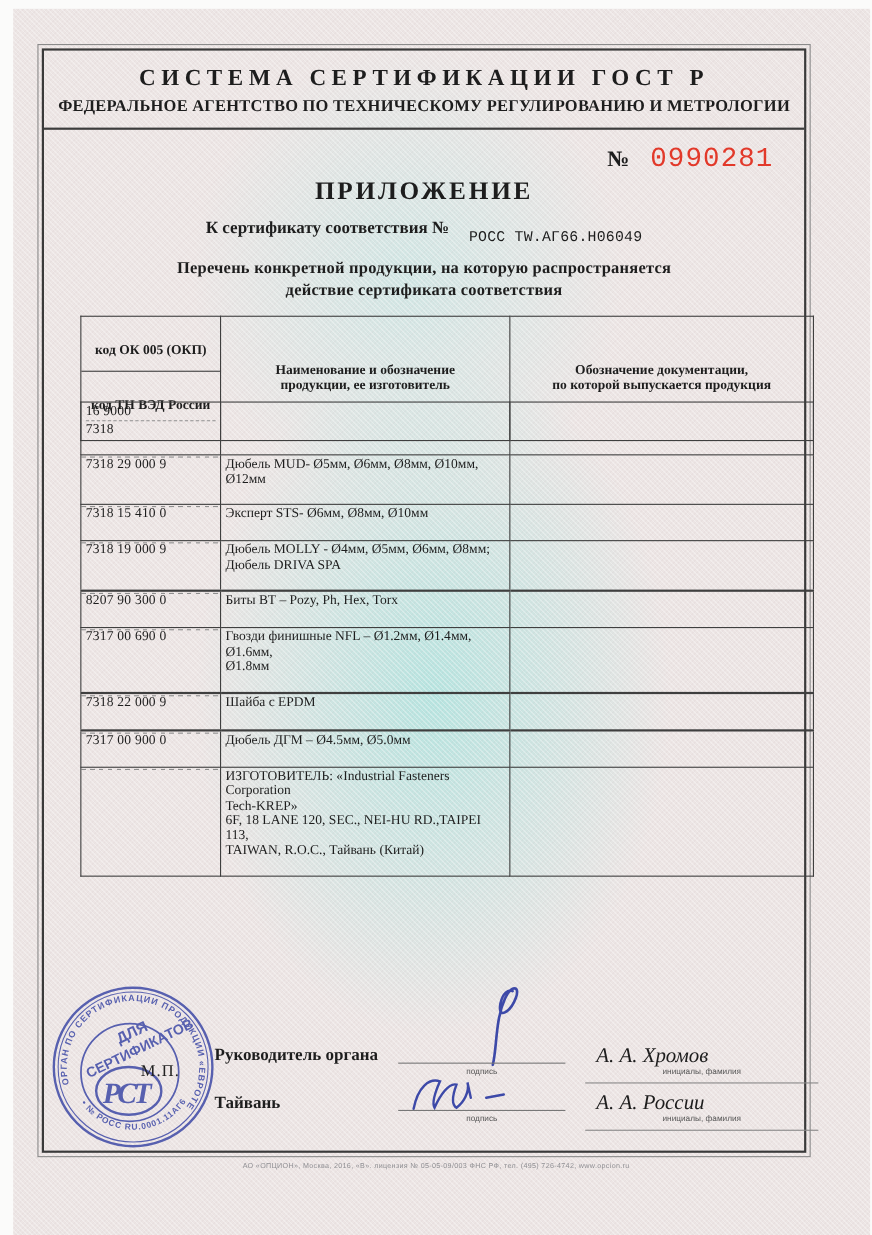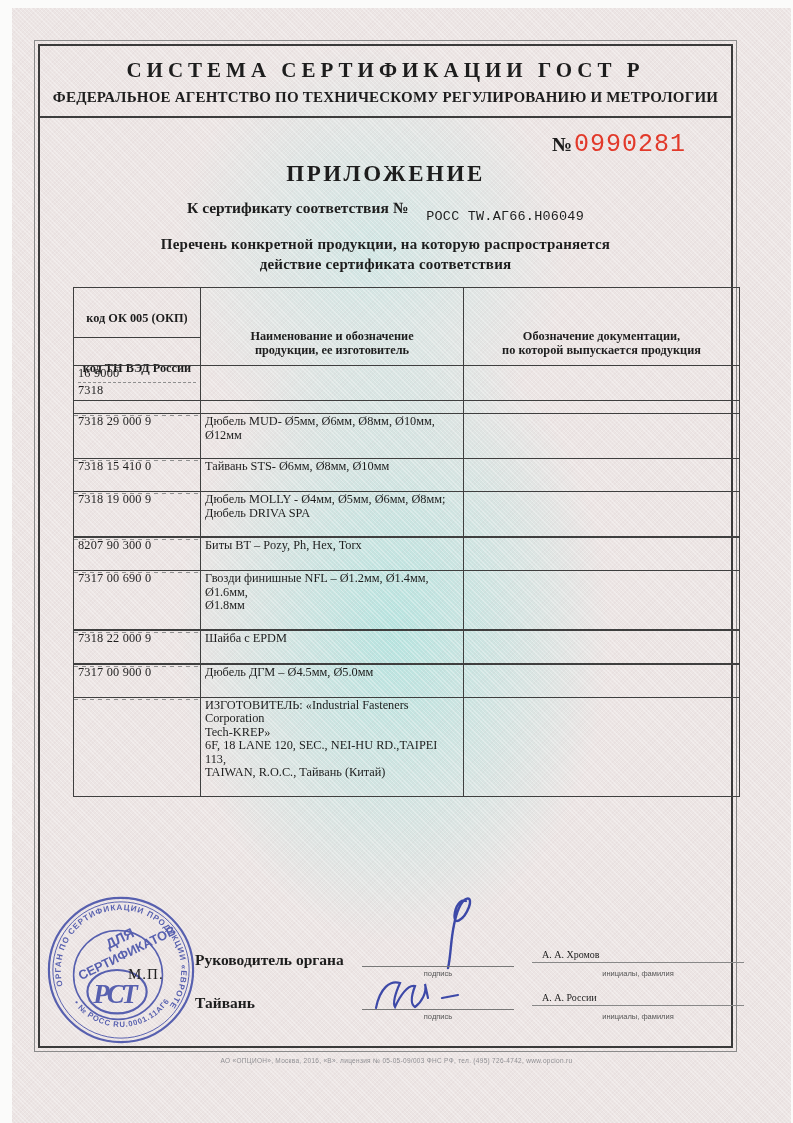--- a/index.html
+++ b/index.html
@@ -31,21 +31,21 @@
   .ctr { left:0; right:0; text-align:center; }
 
   .sys-title { top:12px; font-size:21px; font-weight:bold; letter-spacing:5px; }
   .agency    { top:43px; font-size:15px; font-weight:bold; letter-spacing:.2px; }
   .hdr-rule  { top:70px; left:0; right:0; border-top:2px solid #3d3d3d; }
 
   .doc-number { top:84px; left:512px; white-space:nowrap; }
   .doc-number .no-sign  { font-size:20px; font-weight:bold; }
   .doc-number .no-value {
     font-family:"Liberation Mono","DejaVu Sans Mono",monospace;
-    font-size:25px; color:var(--accent-red,#e2392a); letter-spacing:1px; margin-left:2px;
+    font-size:25px; color:var(--accent-red,#e2392a); letter-spacing:1px; margin-left:19px;
   }
 
   .app-title { top:115px; font-size:23px; font-weight:bold; letter-spacing:2.5px; }
 
   .cert-line { top:153px; }
   .cert-line .lbl { font-size:15.5px; font-weight:bold; }
   .cert-line .val {
     font-family:"Liberation Mono","DejaVu Sans Mono",monospace;
     font-size:13.5px; position:relative; top:7px; margin-left:14px; letter-spacing:.2px;
   }
@@ -72,21 +72,21 @@
   }
   .tbl-body tr:nth-child(5) td, .tbl-body tr:nth-child(7) td, .tbl-body tr:nth-child(8) td { border-top-width:2px; }
 
   
   .sig-label { font-size:15.5px; font-weight:bold; white-space:nowrap; }
   .sig-line { width:152px; border-top:1px solid #777; }
   .sig-caption, .name-caption {
     font-family:"Liberation Sans","DejaVu Sans",sans-serif;
     font-size:7.5px; color:#555; text-align:center;
   }
-  .sig-name { width:212px; border-bottom:1px solid #888; font-size:10px; padding:0 0 2px 10px; box-sizing:border-box; white-space:nowrap; }
+  .sig-name { width:212px; border-bottom:1px solid #888; font-size:19px; padding:0 0 13px 10px; box-sizing:border-box; white-space:nowrap;font-style:italic; }
   .mp-mark { font-size:15px; color:#222; letter-spacing:1px; }
 
   .stamp { opacity:.92; }
   .footer-line {
     position:absolute; top:1057px; left:0; width:793px; text-align:center;
     font-family:"Liberation Sans","DejaVu Sans",sans-serif;
     font-size:6.5px; color:#8f8f93; letter-spacing:.3px;
   }
 </style>
 </head>
@@ -151,21 +151,21 @@
   </tr>
 
   <tr>
     <td class="c-code">7318 29 000 9</td>
     <td class="c-name">Дюбель MUD- Ø5мм, Ø6мм, Ø8мм, Ø10мм, Ø12мм</td>
     <td class="c-doc"></td>
   </tr>
 
   <tr>
     <td class="c-code">7318 15 410 0</td>
-    <td class="c-name">Тайвань STS- Ø6мм, Ø8мм, Ø10мм</td>
+    <td class="c-name">Эксперт STS- Ø6мм, Ø8мм, Ø10мм</td>
     <td class="c-doc"></td>
   </tr>
 
   <tr>
     <td class="c-code">7318 19 000 9</td>
     <td class="c-name">Дюбель MOLLY  - Ø4мм, Ø5мм, Ø6мм, Ø8мм;
 Дюбель DRIVA SPA</td>
     <td class="c-doc"></td>
   </tr>
 

